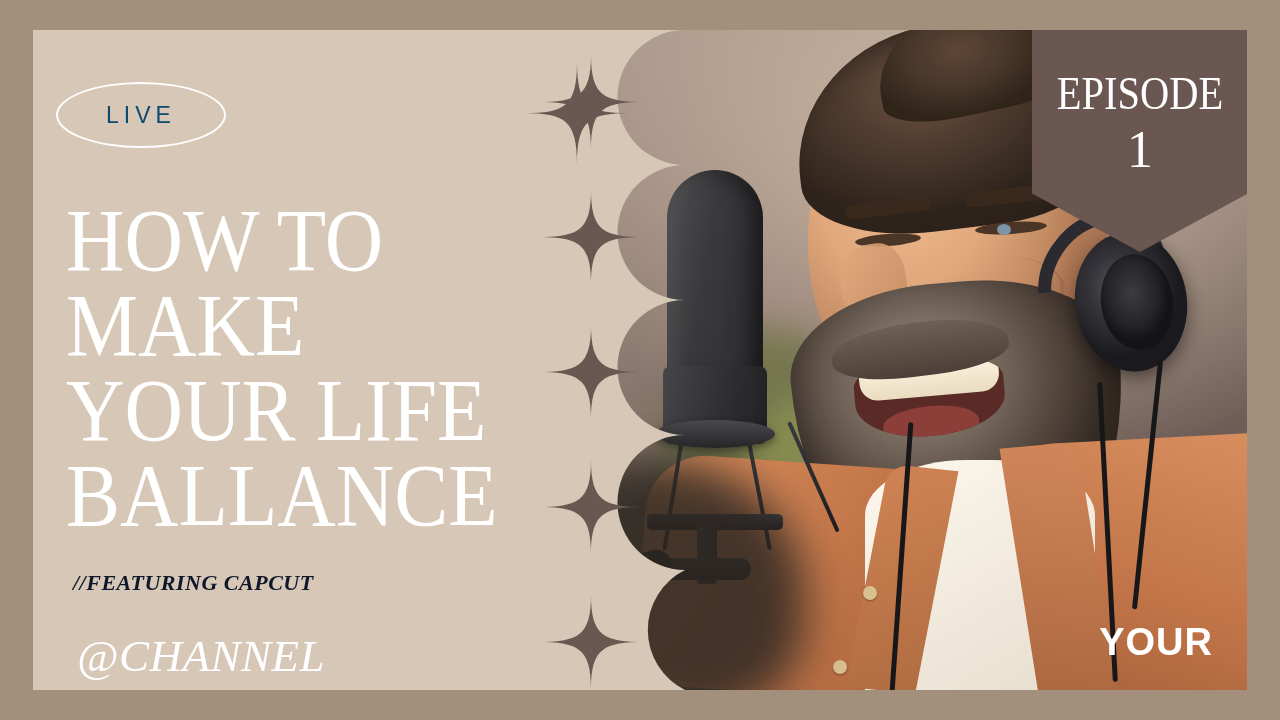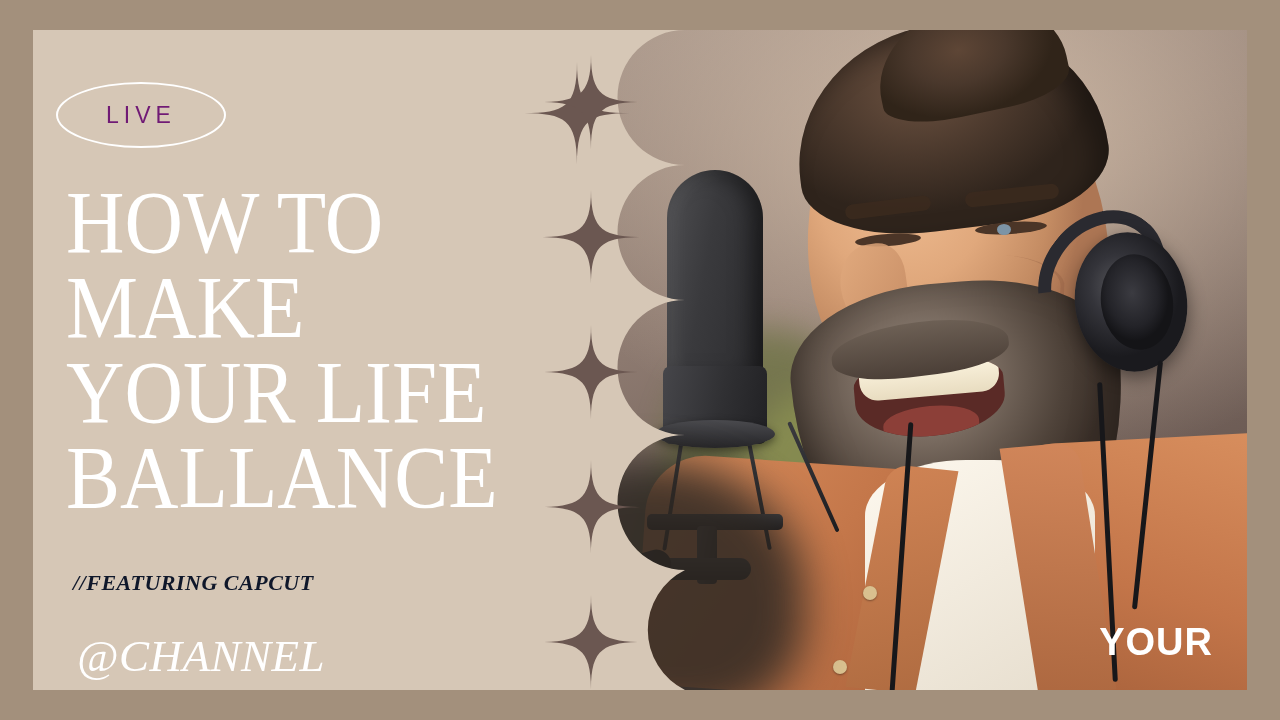--- a/index.html
+++ b/index.html
@@ -325,29 +325,29 @@
   
   #live-badge {
     position: absolute;
     left: 23px; top: 52px;
     width: 166px; height: 62px;
     border: 2px solid #ffffff;
     border-radius: 50%;
     display: flex; align-items: center; justify-content: center;
   }
   #live-badge span {
-    color: #701a75;
+    color: #0c4a6e;
     font-size: 23px;
     letter-spacing: 5px;
     font-weight: 400;
   }
 
   #title {
     position: absolute;
-    left: 33px; top: 150px;
+    left: 33px; top: 168px;
     width: 470px;
   }
   #title .tline {
     display: block;
     color: #ffffff;
     font-family: "Liberation Serif", "DejaVu Serif", serif;
     font-size: 88px;
     line-height: 85px;
     letter-spacing: 0px;
     white-space: nowrap;
@@ -526,19 +526,23 @@
     <div id="title">
       <span class="tline">HOW TO</span>
       <span class="tline">MAKE</span>
       <span class="tline">YOUR LIFE</span>
       <span class="tline">BALLANCE</span>
     </div>
 
     <div id="featuring">//FEATURING CAPCUT</div>
     <div id="handle">@CHANNEL</div>
 
+    <div id="episode">
+      <span class="ep-word">EPISODE</span>
+      <span class="ep-num">1</span>
+    </div>
 
     <div id="channel">
       <span class="c1">YOUR</span>
     </div>
 
   </div>
 </div>
 
 </body></html>

